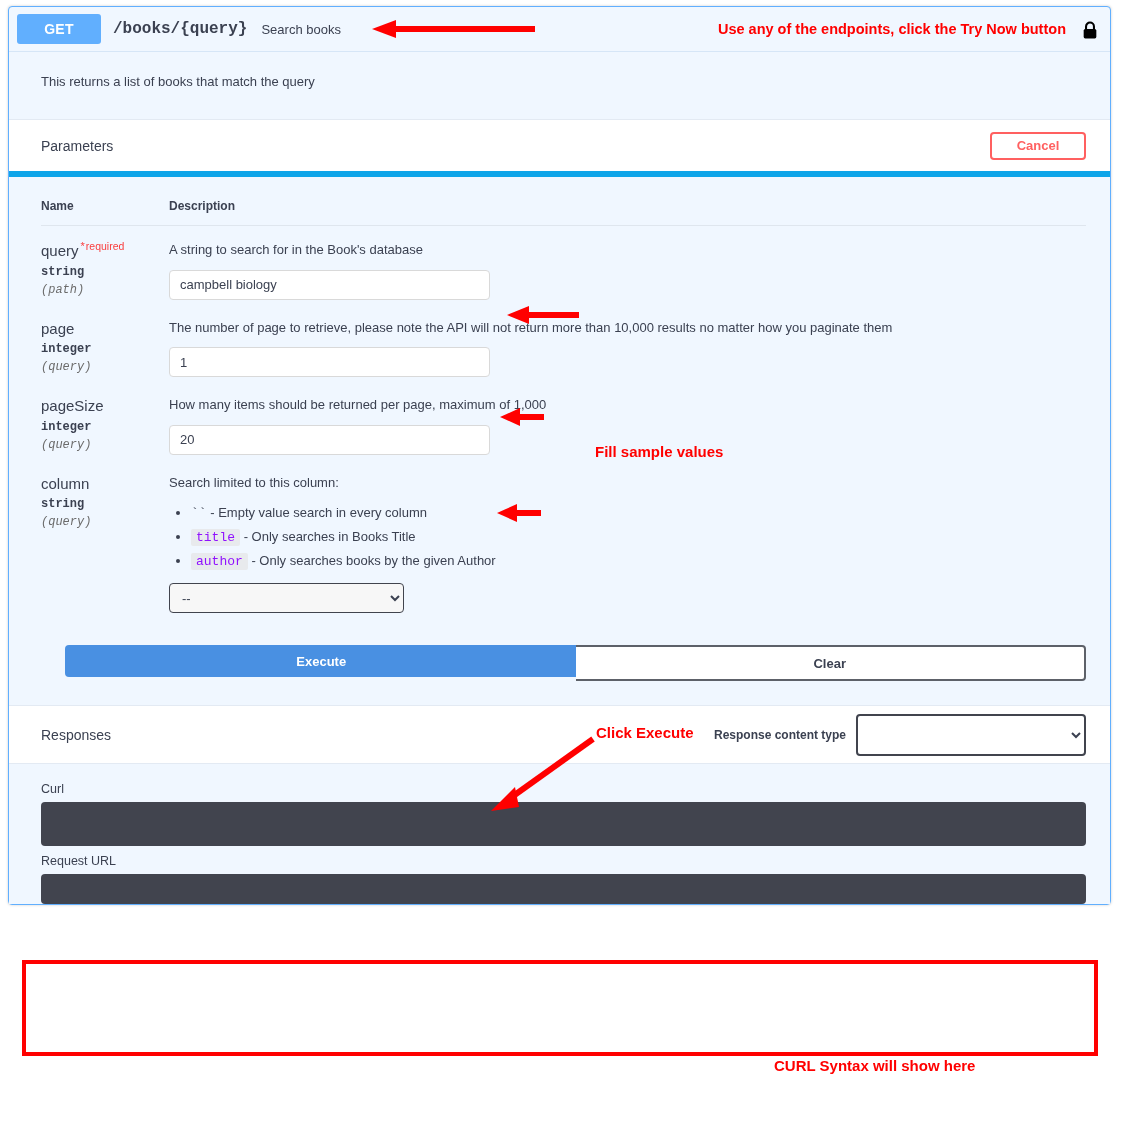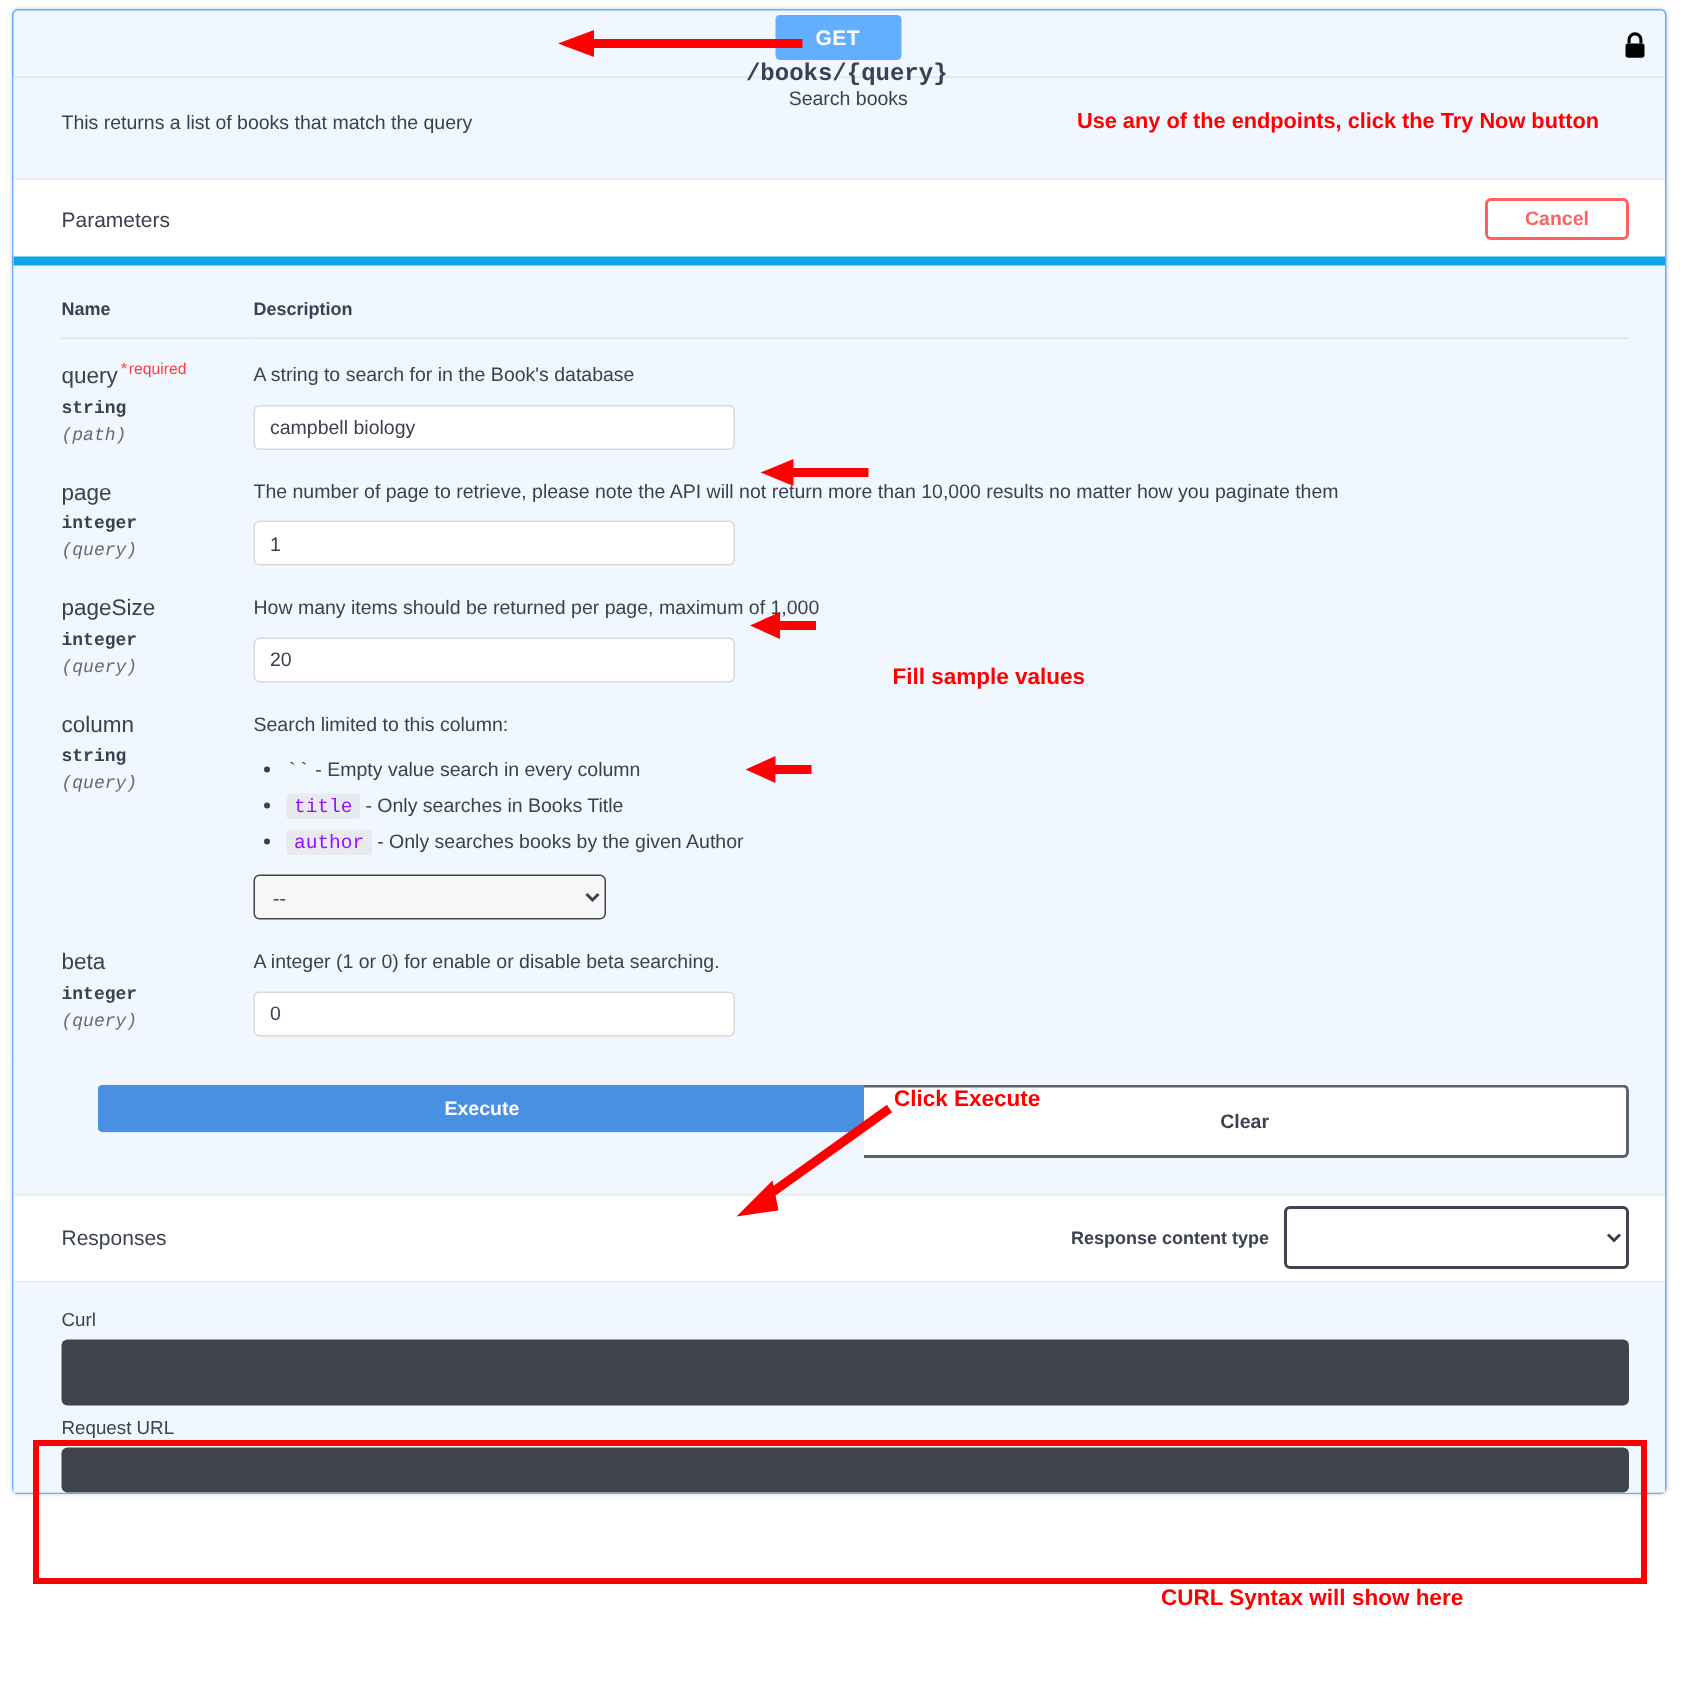--- a/index.html
+++ b/index.html
@@ -29,21 +29,20 @@
     box-shadow: 0 0 3px rgba(0,0,0,0.19);
   }
 
   
   .op-summary {
     display: flex;
     align-items: center;
     height: 44px;
     padding: 3px 10px 3px 8px;
     box-sizing: border-box;
-    flex-direction: column;
   }
   .http-verb {
     width: 84px;
     min-width: 84px;
     height: 30px;
     line-height: 30px;
     text-align: center;
     background: #61affe;
     color: #ffffff;
     border-radius: 3px;
@@ -242,21 +241,21 @@
     border-right: none;
     border-radius: 4px 0 0 4px;
     color: #ffffff;
     font-size: 13px;
     font-weight: bold;
     font-family: "Liberation Sans", sans-serif;
     cursor: pointer;
   }
   .btn-clear {
     flex: 1 1 0;
-    height: 49px;
+    height: 36px;
     background: #ffffff;
     border: 2px solid #5d6169;
     border-left: none;
     border-radius: 0 4px 4px 0;
     color: #3b4151;
     font-size: 13px;
     font-weight: bold;
     font-family: "Liberation Sans", sans-serif;
     cursor: pointer;
   }
@@ -426,31 +425,20 @@
                 <li><code>author</code><span> - Only searches books by the given Author</span></li>
               </ul>
               <select class="p-select">
                 <option>--</option>
                 <option>title</option>
                 <option>author</option>
               </select>
             </td>
           </tr>
 
-          <tr>
-            <td class="name-cell">
-              <span class="p-name">beta</span>
-              <span class="p-type">integer</span>
-              <span class="p-in">(query)</span>
-            </td>
-            <td>
-              <p class="p-desc">A integer (1 or 0) for enable or disable beta searching.</p>
-              <input class="p-input" type="text" value="0" style="">
-            </td>
-          </tr>
 
         </tbody>
       </table>
     </div>
 
     <div class="exec-wrap">
       <button class="btn-execute">Execute</button>
       <button class="btn-clear">Clear</button>
     </div>
 

